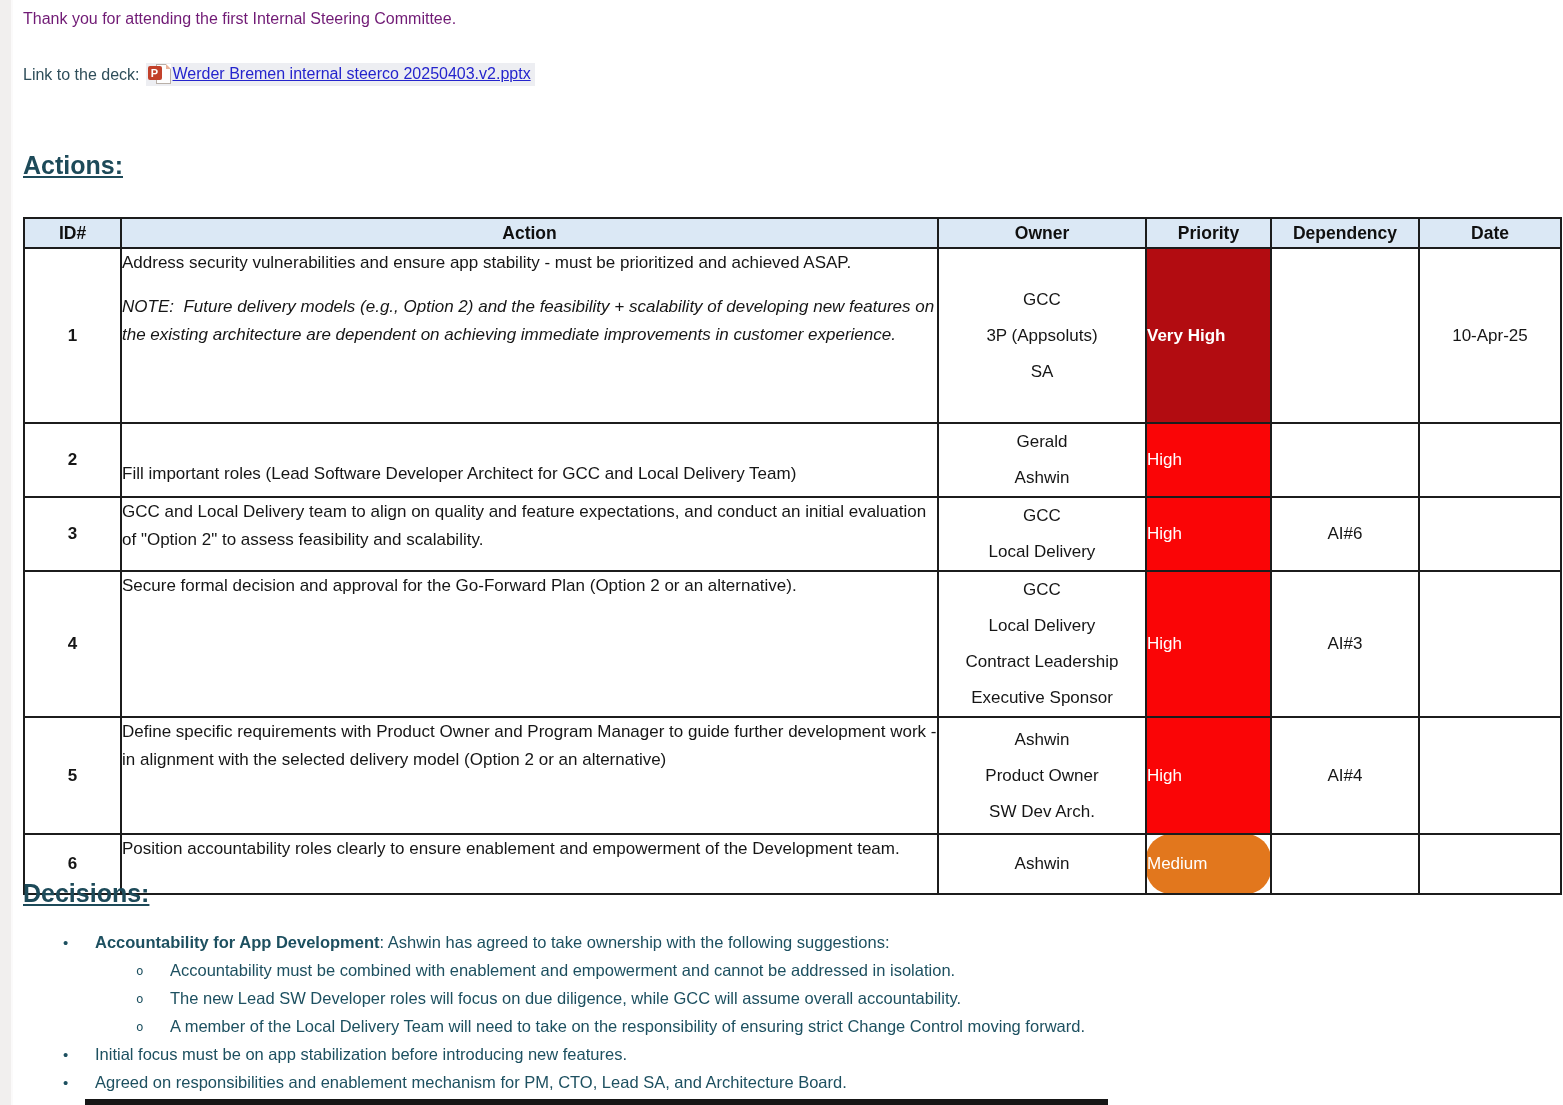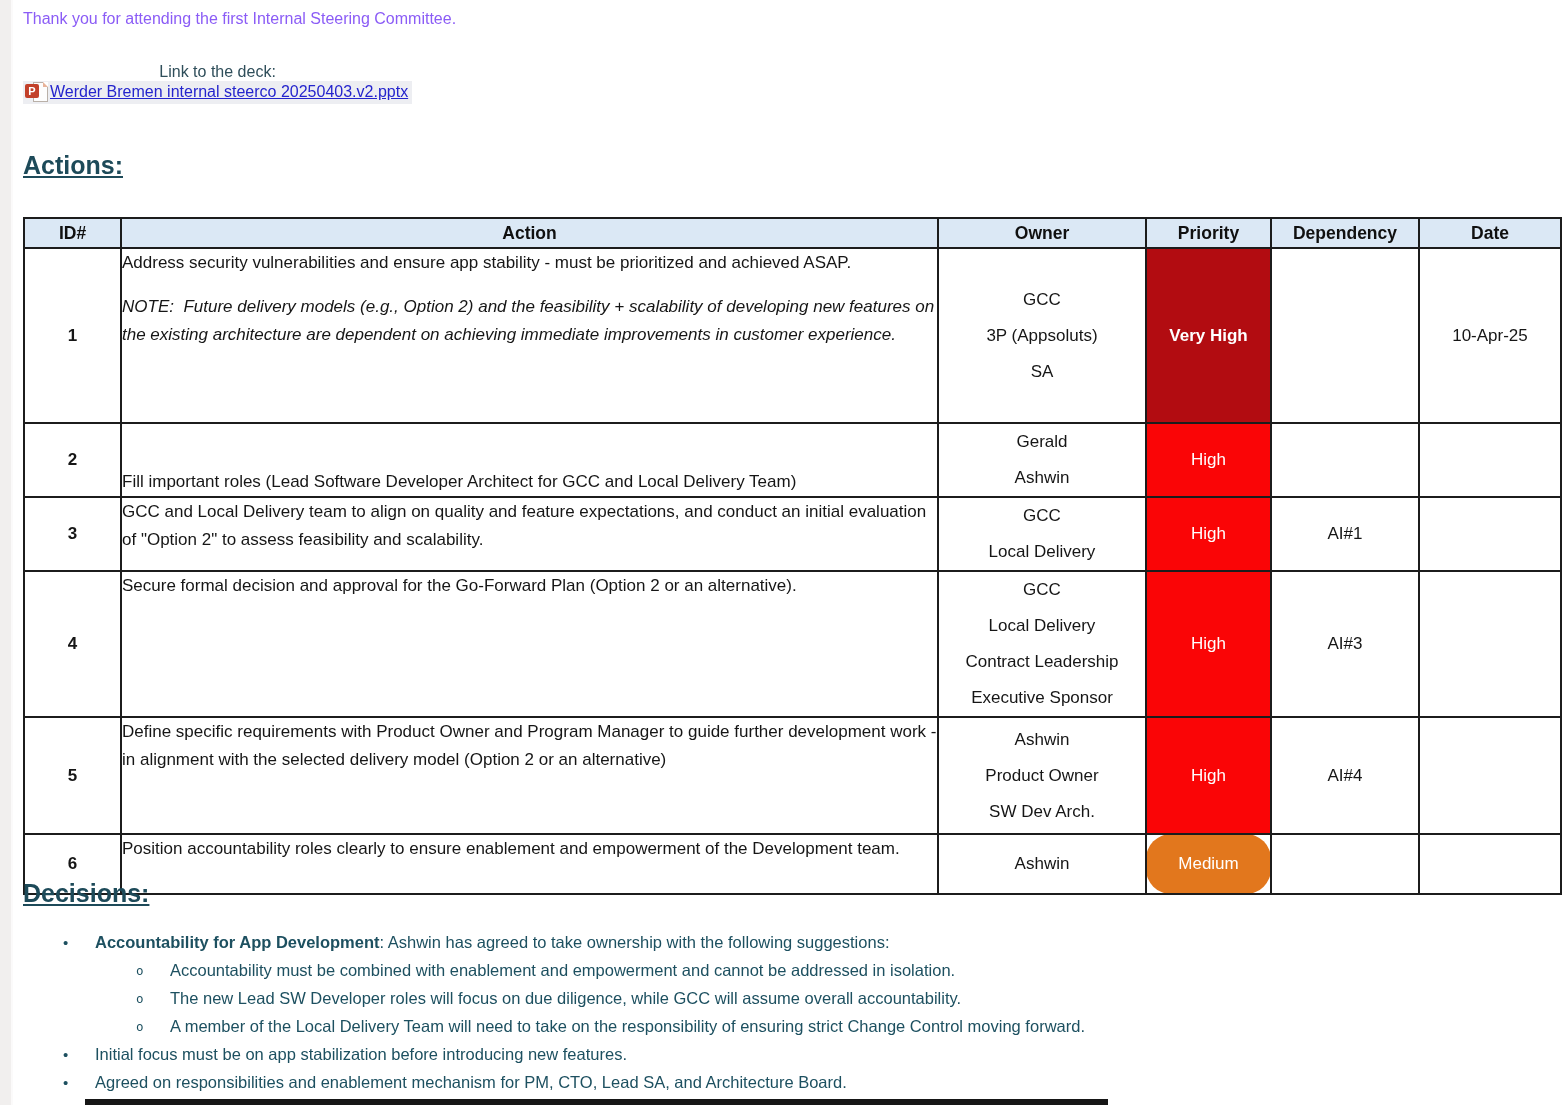--- a/index.html
+++ b/index.html
@@ -5,22 +5,22 @@
   html,body{margin:0;padding:0;}
   body{
     width:1563px;height:1105px;position:relative;overflow:hidden;
     background:#ffffff;
     font-family:"Liberation Sans", sans-serif;
     -webkit-font-smoothing:antialiased;
   }
   .left-strip{position:absolute;left:0;top:0;width:11px;height:1105px;background:#f1efee;border-right:2px solid #fbfafa;}
   .content{position:absolute;left:23px;top:0;width:1537px;height:1105px;}
 
-  .intro-line{position:absolute;left:0;top:10px;font-size:16px;color:#8b5cf6;}
-  .link-line{position:absolute;left:0;top:63px;font-size:16px;color:#2f4e5a;display:flex;align-items:center;flex-direction:column;}
+  .intro-line{position:absolute;left:0;top:10px;font-size:16px;color:#701a75;}
+  .link-line{position:absolute;left:0;top:63px;font-size:16px;color:#2f4e5a;display:flex;align-items:center;}
   .link-wrap{display:inline-flex;align-items:center;background:#edeef2;padding:1px 4px 2px 2px;}
   .ppt-icon{position:relative;display:inline-block;width:23px;height:20px;margin-right:2px;}
   .ppt-page{position:absolute;right:0;top:0;width:13px;height:18px;background:#fdfdfd;border:1px solid #b9b0a8;}
   .ppt-fold{position:absolute;right:0;top:0;width:0;height:0;border-left:5px solid #e8b39a;border-top:5px solid #ffffff;}
   .ppt-square{position:absolute;left:0;top:2px;width:14px;height:14px;background:#c2402a;border-radius:2px;
     color:#ffffff;font-weight:bold;font-size:11px;line-height:14px;text-align:center;}
   a.deck-link{color:#2424cd;text-decoration:underline;font-size:16px;}
 
   .section-heading{position:absolute;left:0;font-size:25px;font-weight:bold;color:#1d4a59;text-decoration:underline;letter-spacing:0px;}
   .heading-actions{top:151px;}
@@ -28,24 +28,24 @@
 
   table.actions{position:absolute;left:0;top:217px;width:1537px;border-collapse:collapse;table-layout:fixed;
     font-size:17px;color:#161616;}
   table.actions td, table.actions th{border:2px solid #1c1c1c;padding:0;overflow:hidden;}
   table.actions th{background:#dbe8f5;font-size:17.5px;font-weight:bold;color:#101010;text-align:center;}
   col.c-id{width:97px;} col.c-action{width:817px;} col.c-owner{width:208px;}
   col.c-priority{width:125px;} col.c-dep{width:148px;} col.c-date{width:142px;}
 
   td.id-cell{text-align:center;vertical-align:middle;font-weight:bold;}
   td.action-cell{vertical-align:top;padding:5px 10px 5px 12px;line-height:28px;}
-  tr.row-idx-1 td.action-cell{vertical-align:bottom;}
+  tr.row-idx-1 td.action-cell{vertical-align:bottom;padding-bottom:8px;}
   .action-note{font-style:italic;margin-top:16px;}
   td.owner-cell{text-align:center;vertical-align:middle;white-space:pre-line;line-height:36px;}
-  td.priority-cell{text-align:center;vertical-align:middle;color:#ffffff;}
+  td.priority-cell{vertical-align:middle;color:#ffffff;}
   td.priority-cell.vh{font-weight:bold;}
   td.dep-cell, td.date-cell{text-align:center;vertical-align:middle;}
 
   .decisions-block{position:absolute;left:0;top:932px;width:1537px;color:#1d5060;font-size:16.5px;}
   .d-row{display:flex;align-items:flex-start;margin-bottom:7px;line-height:21px;}
   .d-row .marker-l1{width:14px;margin-left:40px;margin-right:18px;font-size:15px;line-height:21px;}
   .d-row .marker-l2{width:12px;margin-left:113px;margin-right:22px;font-family:"DejaVu Sans Mono",monospace;font-size:12.5px;line-height:21px;}
   .d-bold{font-weight:bold;}
 
   .bottom-bar{position:absolute;left:85px;top:1099px;width:1023px;height:6px;background:#161616;}
@@ -119,21 +119,21 @@
           <td class="date-cell"></td>
         </tr>
         <tr class="row-idx-2" style="height: 61px;">
           <td class="id-cell">3</td>
           <td class="action-cell">
             <div>GCC and Local Delivery team to align on quality and feature expectations, and conduct an initial evaluation of "Option 2" to assess feasibility and scalability.</div>
           </td>
           <td class="owner-cell">GCC
 Local Delivery</td>
           <td class="priority-cell" style="background: rgb(250, 5, 6);">High</td>
-          <td class="dep-cell">AI#1</td>
+          <td class="dep-cell">AI#6</td>
           <td class="date-cell"></td>
         </tr>
         <tr class="row-idx-3" style="height: 115px;">
           <td class="id-cell">4</td>
           <td class="action-cell">
             <div>Secure formal decision and approval for the Go-Forward Plan (Option 2 or an alternative).</div>
           </td>
           <td class="owner-cell">GCC
 Local Delivery
 Contract Leadership

